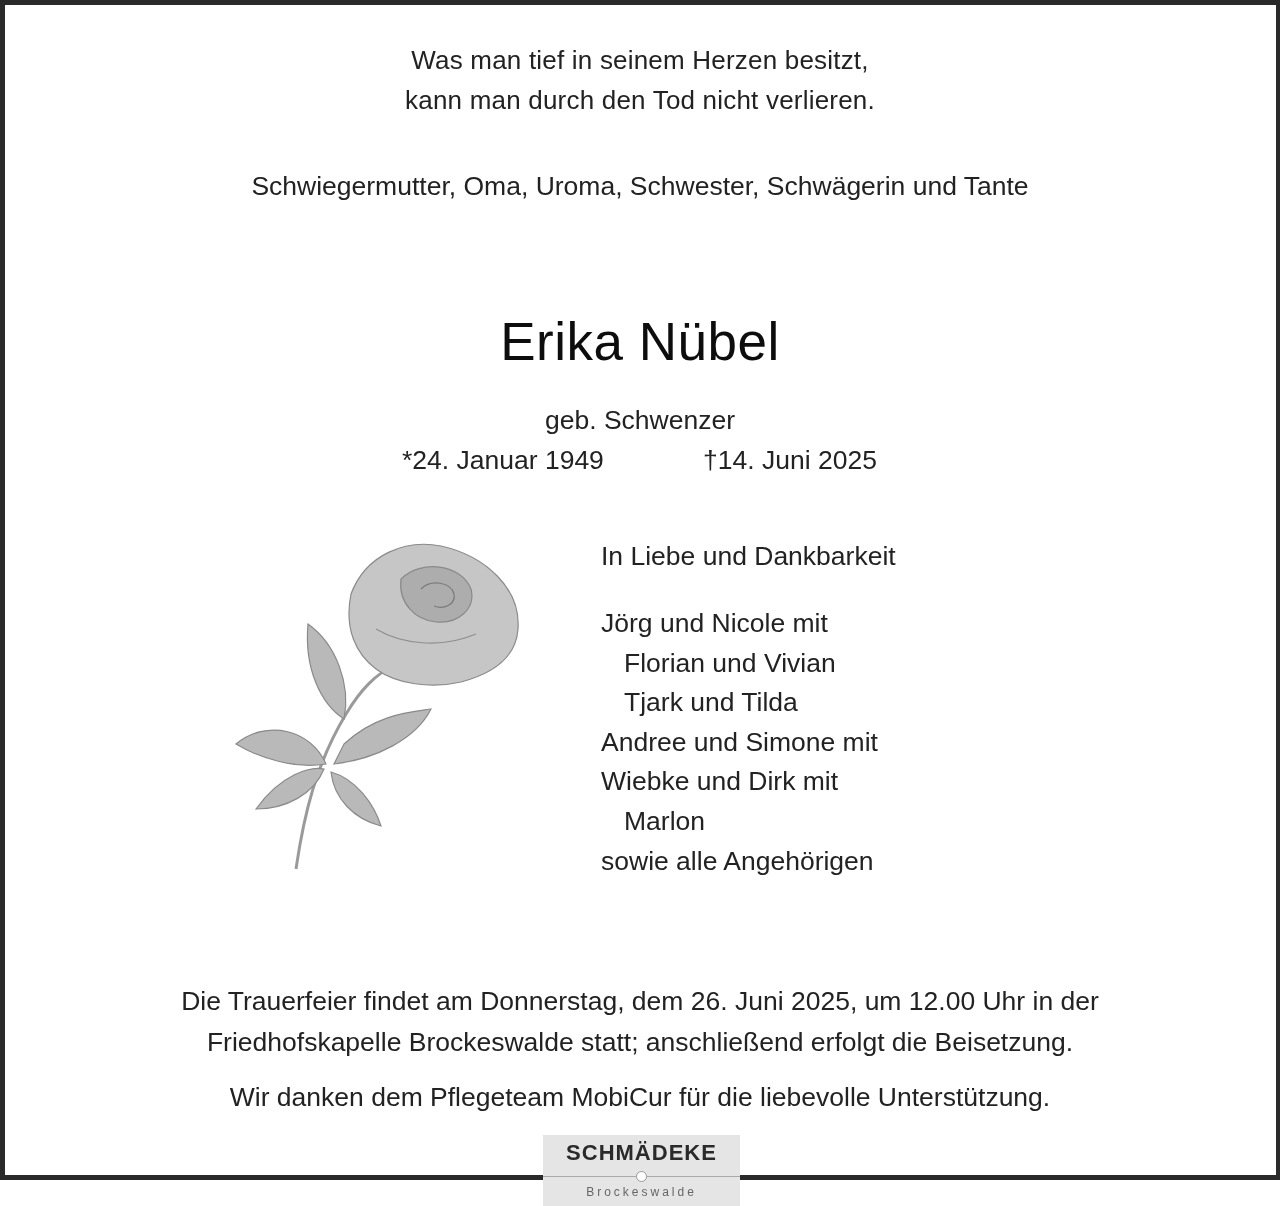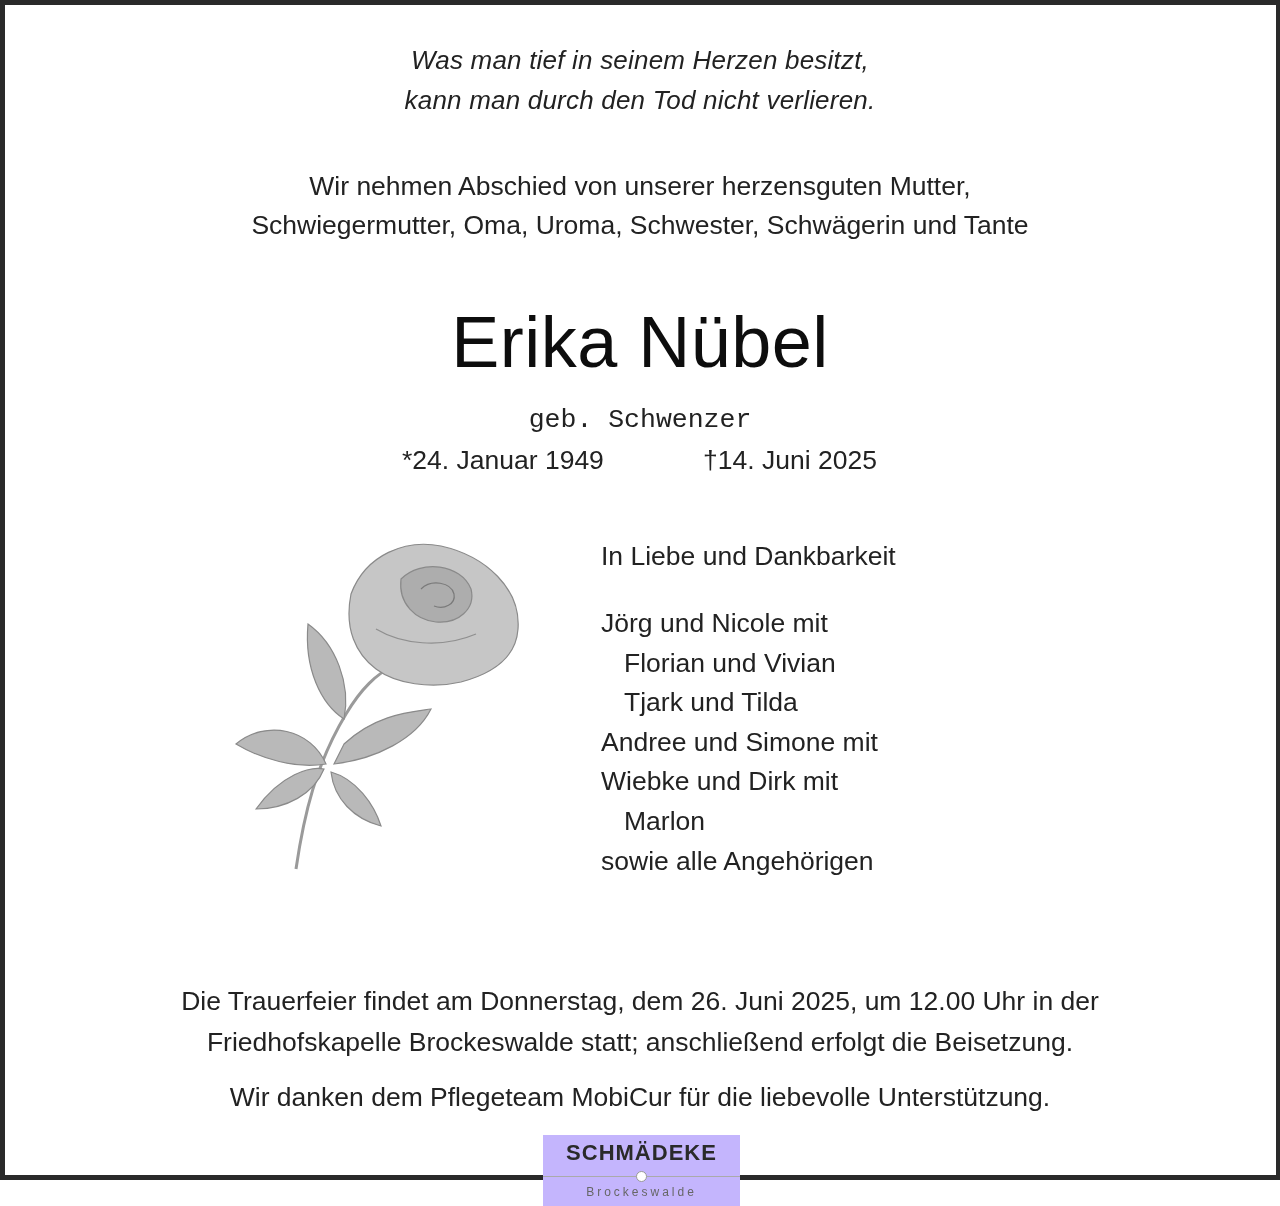--- a/index.html
+++ b/index.html
@@ -1,54 +1,53 @@
 <!DOCTYPE html>
 <html><head>
   <meta charset="utf-8">
   <style>
     html, body { margin: 0; padding: 0; background: #ffffff; }
     body { width: 1280px; height: 1206px; position: relative; overflow: hidden;
            font-family: "Liberation Sans", "DejaVu Sans", sans-serif; color: #1a1a1a; }
     .frame { position: absolute; left: 0; top: 0; width: 1280px; height: 1180px;
              box-sizing: border-box; border: 5px solid #2a2a2a; border-right-width: 4px; background: #fff; }
     .center { position: absolute; left: 0; width: 1280px; text-align: center; }
-    .quote { top: 40px; font-style: italic; font-size: 26px; line-height: 40px; color: #222; letter-spacing: 0.2px; }
+    .quote { top: 40px; font-size: 26px; line-height: 40px; color: #222; letter-spacing: 0.2px; }
     .intro { top: 167px; font-size: 26.5px; line-height: 38.5px; color: #222; }
-    .name { top: 292px; font-size: 72px; line-height: 100px; color: #0d0d0d; letter-spacing: 0.5px; }
-    .born-name { top: 402px; font-size: 26.5px; line-height: 36px; color: #222; font-family: Liberation Mono, monospace; }
+    .name { top: 292px; font-size: 53px; line-height: 100px; color: #0d0d0d; letter-spacing: 0.5px; }
+    .born-name { top: 402px; font-size: 26.5px; line-height: 36px; color: #222; }
     .dates { top: 442px; font-size: 26.5px; line-height: 36px; color: #222; }
     .dates .birth { position: absolute; left: 402px; }
     .dates .death { position: absolute; left: 703px; }
     .rose { position: absolute; left: 226px; top: 534px; width: 300px; height: 340px; }
     .mourners { position: absolute; left: 601px; top: 536px; font-size: 26.5px; color: #222; }
     .mourners .heading { line-height: 40px; margin-bottom: 28px; text-align: right; }
     .mourners .line { line-height: 39.6px; white-space: nowrap; }
     .mourners .indent { padding-left: 23px; }
     .ceremony { top: 981px; font-size: 26.5px; line-height: 41px; color: #222; }
     .thanks { top: 1077px; font-size: 26.5px; line-height: 41px; color: #222; }
-    .logo { position: absolute; left: 543px; top: 1135px; width: 197px; height: 71px; background: #c4b5fd; text-align: center; }
+    .logo { position: absolute; left: 543px; top: 1135px; width: 197px; height: 71px; background: #e5e5e5; text-align: center; }
     .logo .brand { position: absolute; left: 0; top: 5px; width: 197px; font-weight: bold; font-size: 22px;
                    letter-spacing: 1px; color: #2a2a2a; }
     .logo .rule { position: absolute; left: 0; top: 41px; width: 197px; height: 1px; background: #aaa; }
     .logo .ring { position: absolute; left: 93px; top: 36px; width: 9px; height: 9px; border: 1px solid #999;
                   border-radius: 50%; background: #fff; }
     .logo .sub { position: absolute; left: 0; top: 50px; width: 197px; font-size: 12px; letter-spacing: 3px; color: #666; }
   </style>
 </head>
 <body>
 
 <div class="frame"></div>
 
 <div class="center quote">
   <div>Was man tief in seinem Herzen besitzt,</div>
   <div>kann man durch den Tod nicht verlieren.</div>
 </div>
 
 <div class="center intro">
-  <div>Wir nehmen Abschied von unserer herzensguten Mutter,</div>
   <div>Schwiegermutter, Oma, Uroma, Schwester, Schwägerin und Tante</div>
 </div>
 
 <div class="center name">Erika Nübel</div>
 <div class="center born-name">geb. Schwenzer</div>
 <div class="center dates">
   <span class="birth">*24. Januar 1949</span>
   <span class="death">†14. Juni 2025</span>
 </div>
 

